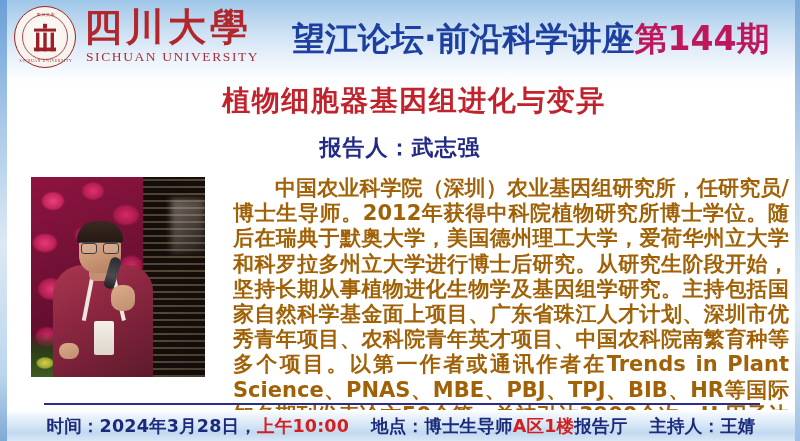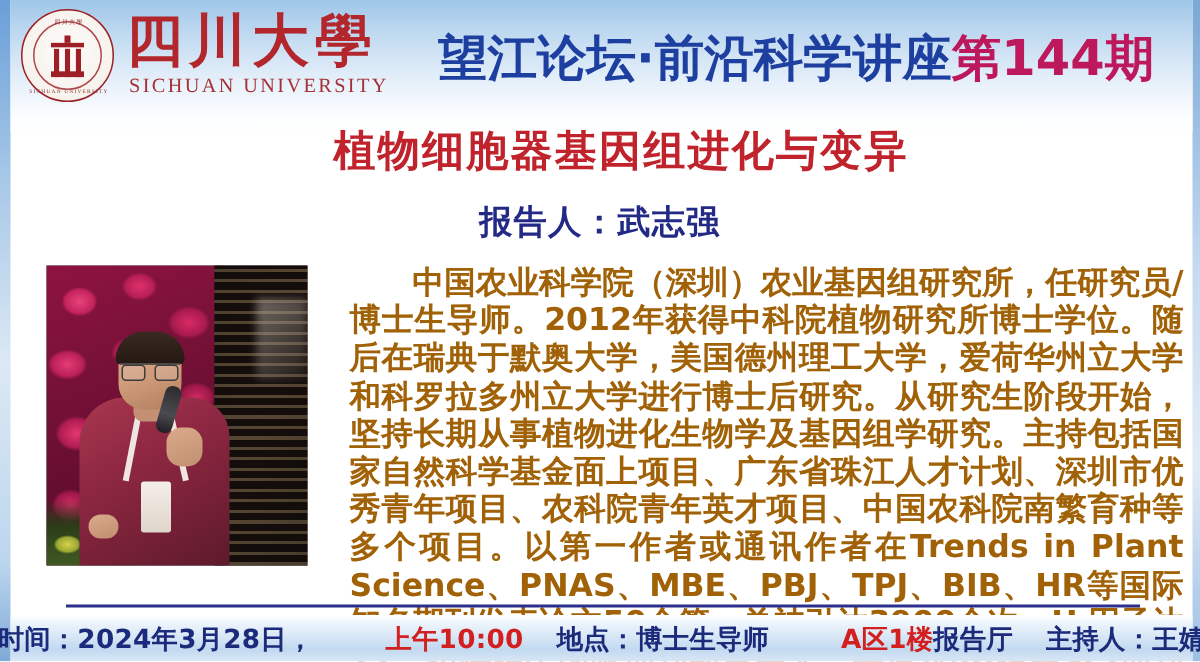--- a/index.html
+++ b/index.html
@@ -336,21 +336,21 @@
     justify-content: center;
     white-space: nowrap;
   }
   .footer-inner {
     font-size: 17.5px;
     font-weight: bold;
     color: #1b2a7a;
     letter-spacing: 0.2px;
     font-family: "DejaVu Sans", "Liberation Sans", sans-serif;
   }
-  .hl-red { color: #d21f1f; margin-left: 48px; }
+  .hl-red { color: #d21f1f; }
   .gap-lg { display: inline-block; width: 22px; }
 </style>
 </head>
 <body>
 
 <div id="poster">
 
   <div class="edge-left"></div>
   <div class="edge-right"></div>
   <div class="header-band"></div>

